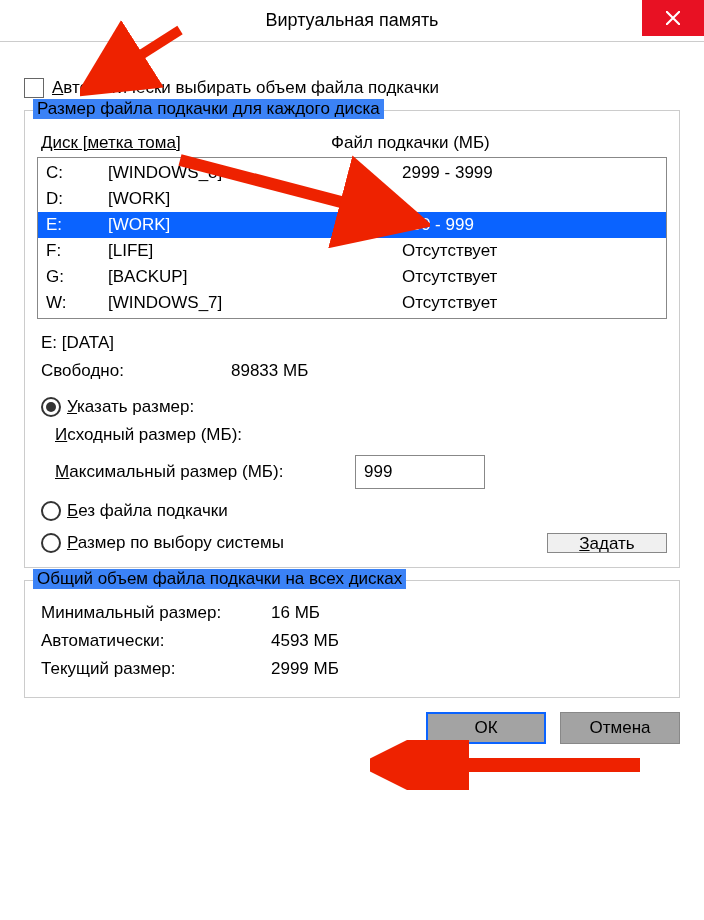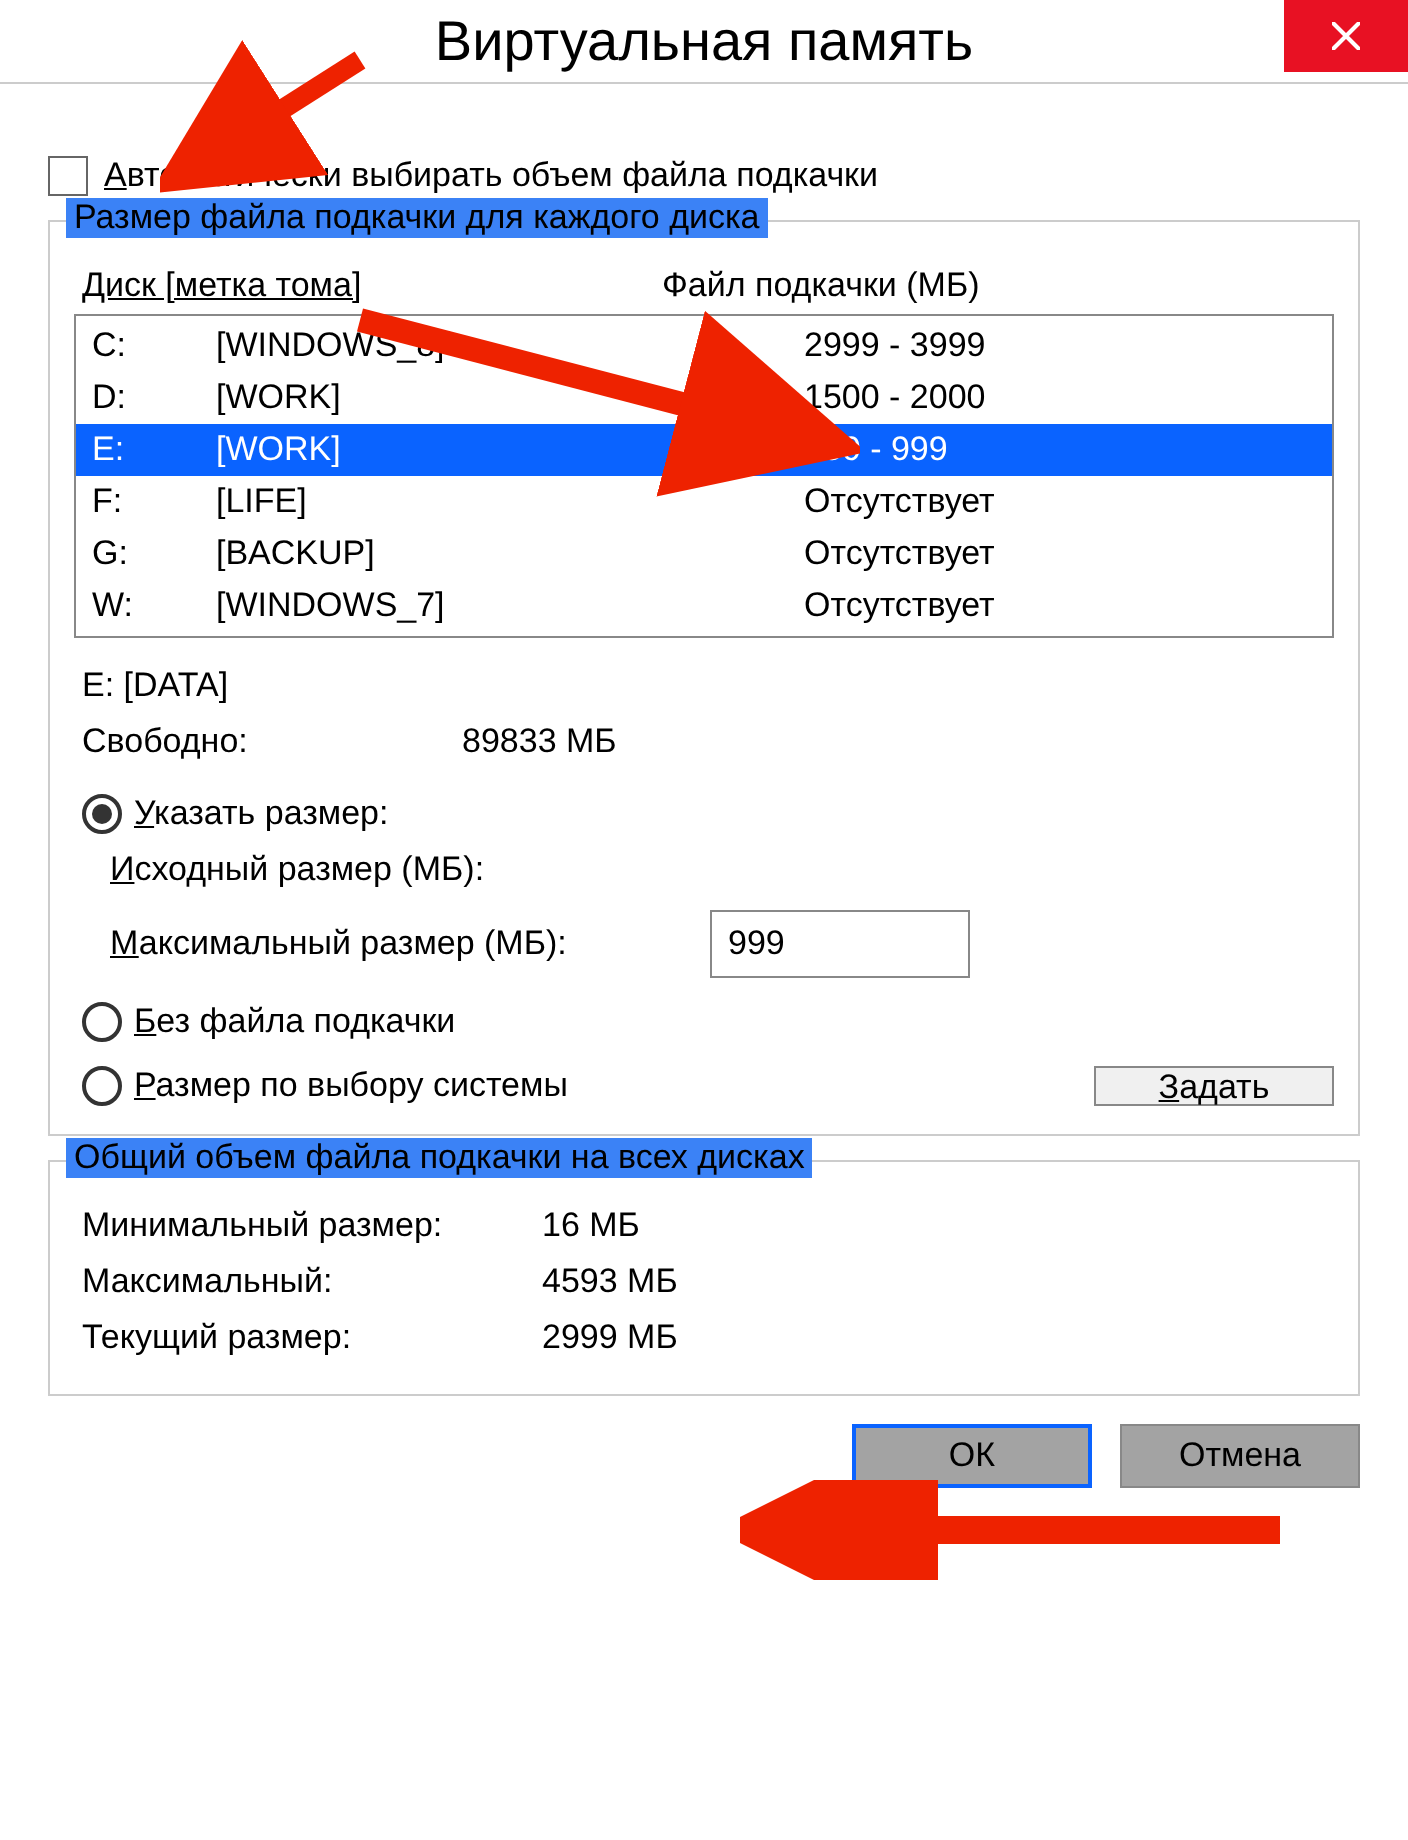--- a/index.html
+++ b/index.html
@@ -13,21 +13,21 @@
     }
     .titlebar {
       height: 42px;
       display: flex;
       align-items: center;
       justify-content: center;
       position: relative;
       border-bottom: 1px solid #ccc;
     }
     .titlebar-title {
-      font-size: 28px;
+      font-size: 18px;
       color: #000;
     }
     .close-btn {
       position: absolute;
       right: 0;
       top: 0;
       width: 62px;
       height: 36px;
       background: #e81123;
       color: #fff;
@@ -202,21 +202,20 @@
 
     <div class="drive-list">
       <div class="drive-row">
         <span class="col-letter">C:</span>
         <span class="col-label">[WINDOWS_8]</span>
         <span class="col-size">2999 - 3999</span>
       </div>
       <div class="drive-row">
         <span class="col-letter">D:</span>
         <span class="col-label">[WORK]</span>
-        <span class="col-size">1500 - 2000</span>
       </div>
       <div class="drive-row selected">
         <span class="col-letter">E:</span>
         <span class="col-label">[WORK]</span>
         <span class="col-size">750 - 999</span>
       </div>
       <div class="drive-row">
         <span class="col-letter">F:</span>
         <span class="col-label">[LIFE]</span>
         <span class="col-size">Отсутствует</span>
@@ -272,21 +271,21 @@
   </div>
 
   <div class="group totals">
     <span class="group-label">Общий объем файла подкачки на всех дисках</span>
     <div style="margin: 10px 0 0 4px;">
       <div class="info-row">
         <span class="info-label">Минимальный размер:</span>
         <span>16 МБ</span>
       </div>
       <div class="info-row">
-        <span class="info-label">Максимальный:</span>
+        <span class="info-label">Автоматически:</span>
         <span>4593 МБ</span>
       </div>
       <div class="info-row">
         <span class="info-label">Текущий размер:</span>
         <span>2999 МБ</span>
       </div>
     </div>
   </div>
 
   <div class="dialog-buttons">

